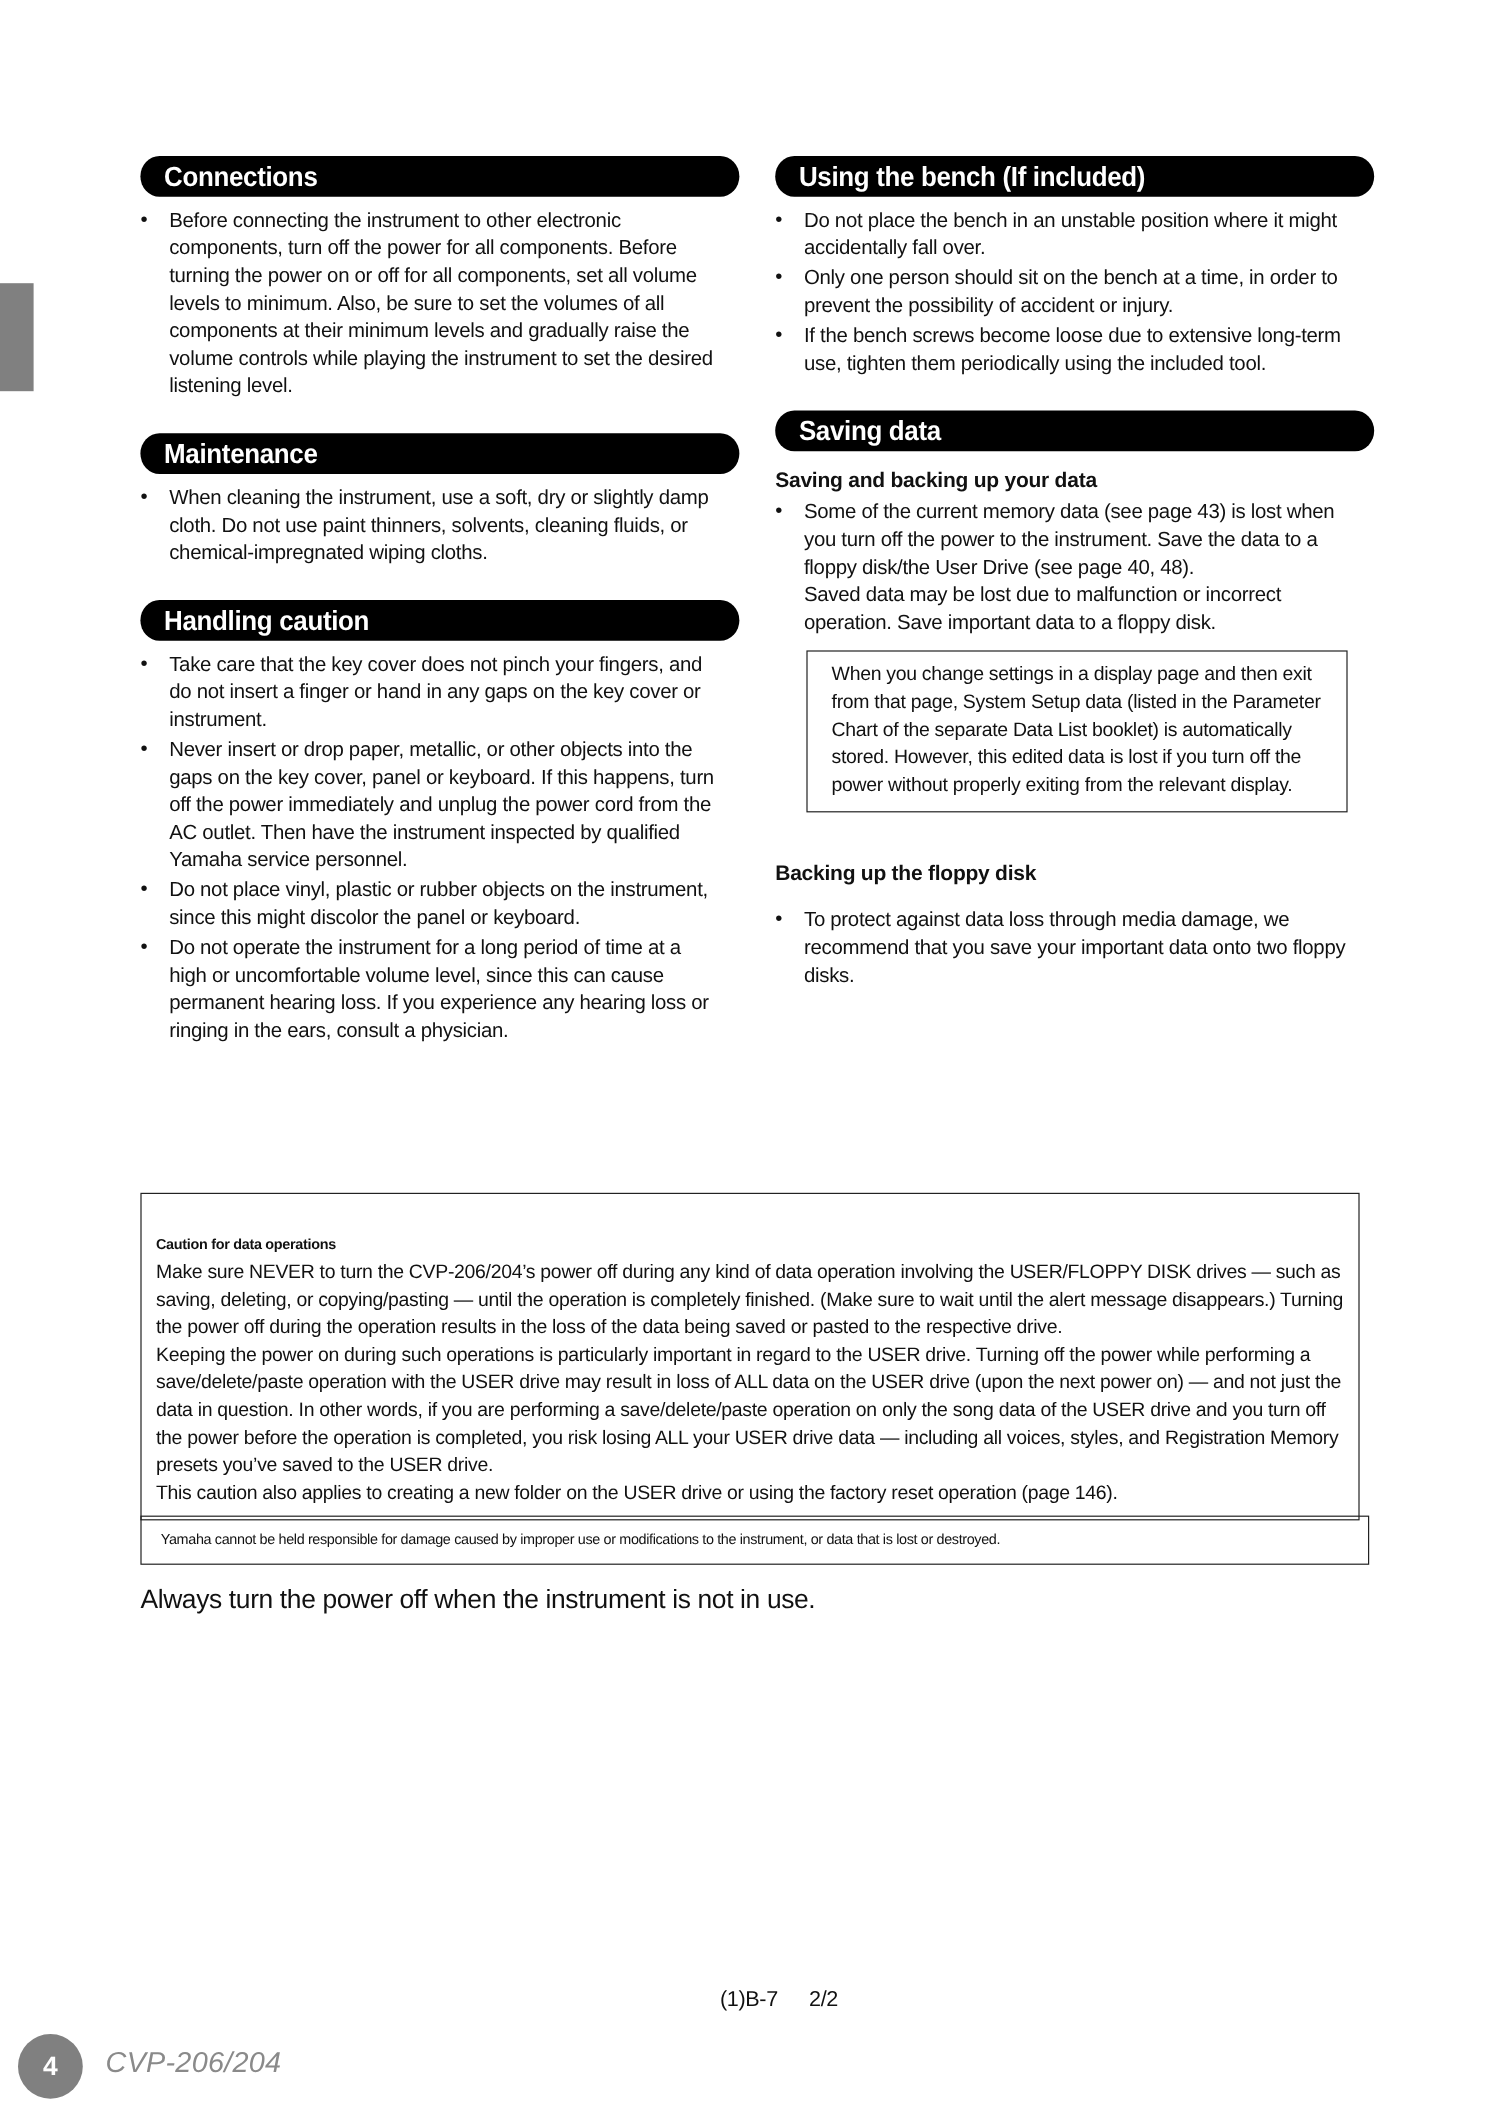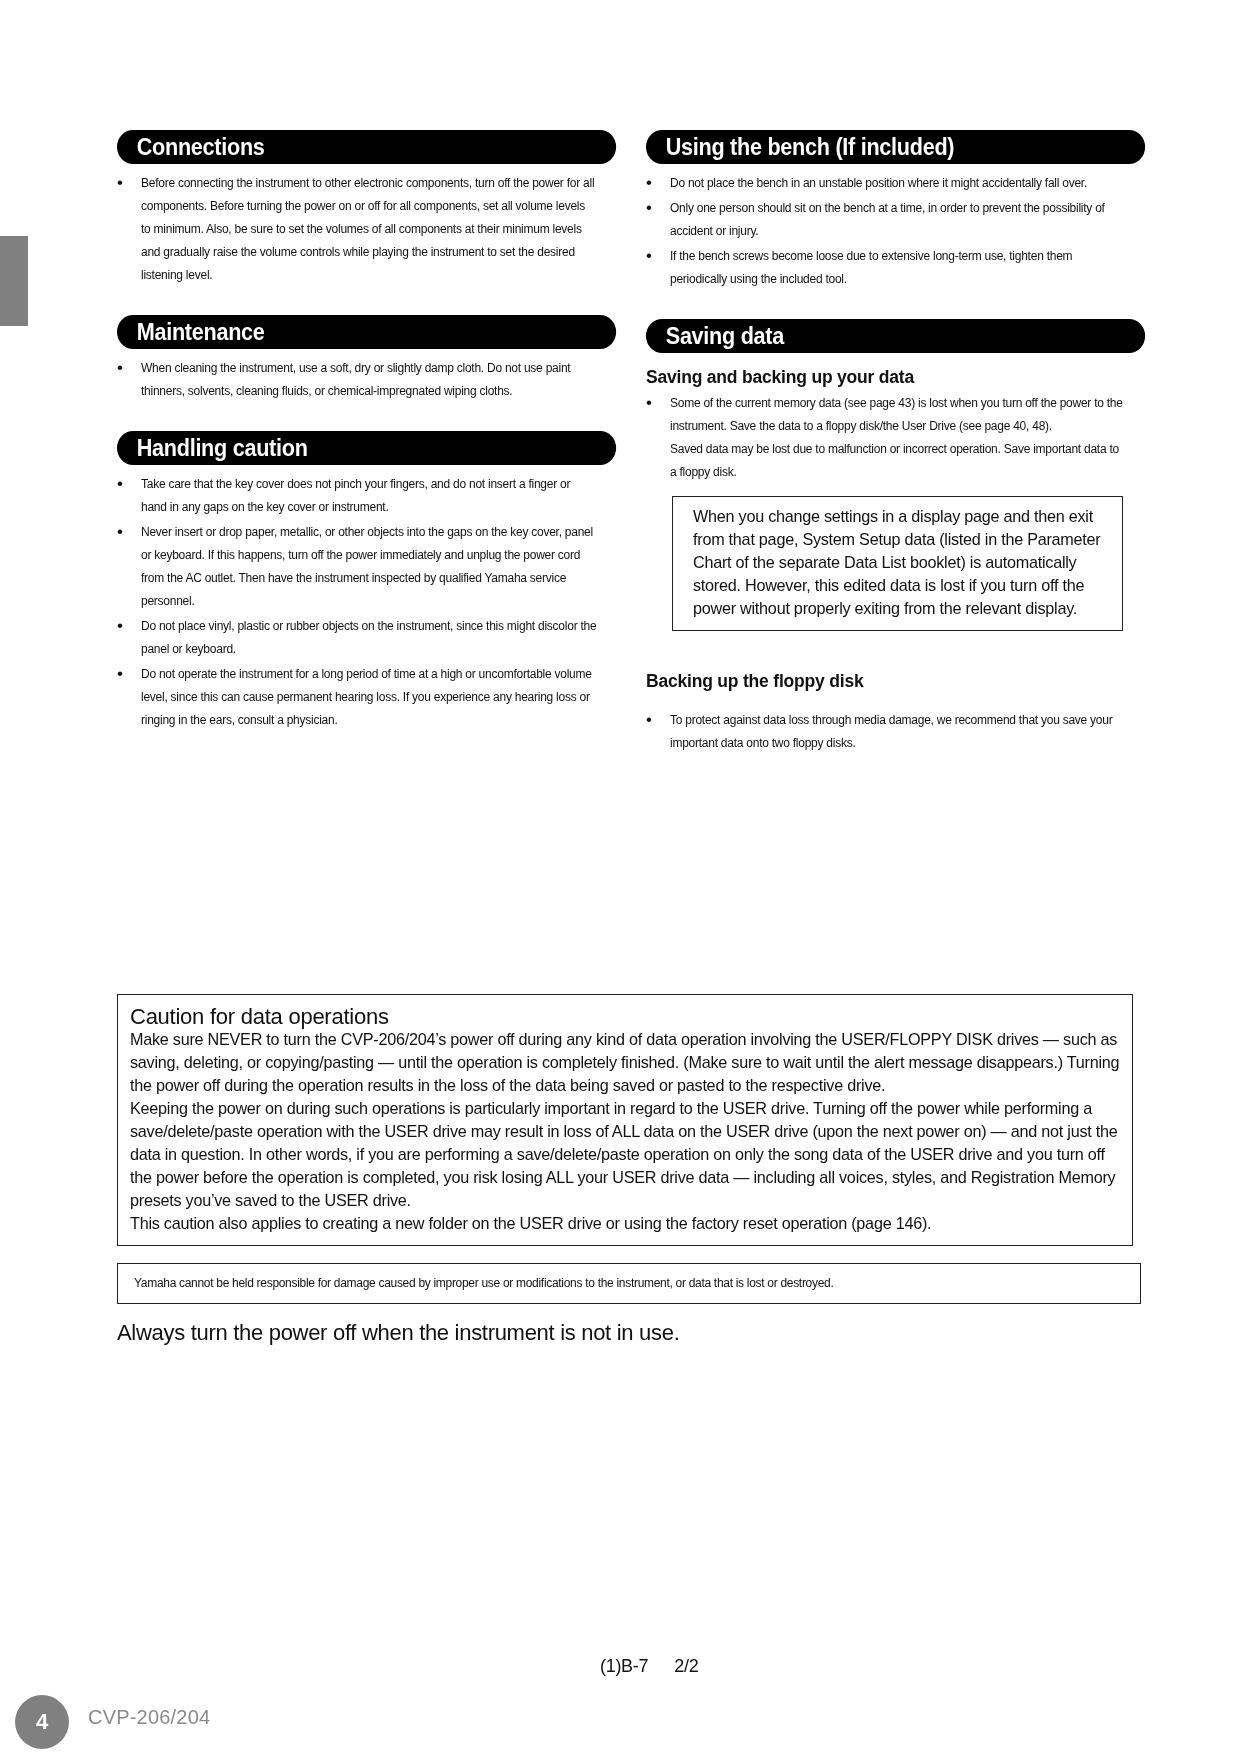--- a/index.html
+++ b/index.html
@@ -7,39 +7,39 @@
          font-family: "Liberation Sans", "DejaVu Sans", sans-serif; color: #111; }
   .side-tab { position: absolute; left: 0; top: 236px; width: 28px; height: 90px; background: #808080; }
   .col { position: absolute; top: 130px; width: 480px; }
   .col-left { left: 117px; }
   .col-right { left: 646px; }
   .banner { background: #000; color: #fff; border-radius: 18px; height: 34px; line-height: 34px;
             padding-left: 21px; font-size: 23px; font-weight: bold; letter-spacing: -0.3px;
             transform: scaleX(0.94); transform-origin: left center; width: 510px; }
   .section { margin-bottom: 28px; }
   ul.bullets { list-style: none; margin: 8px 0 0 0; padding: 0; }
-  ul.bullets li { position: relative; padding-left: 24px; font-size: 12px; line-height: 23px;
+  ul.bullets li { position: relative; padding-left: 24px; font-size: 17px; line-height: 23px;
                   letter-spacing: -0.25px; }
   ul.bullets li::before { content: "\2022"; position: absolute; left: 0; top: -1px; font-size: 17px; }
   ul.bullets li + li { margin-top: 2px; }
   .subhead { font-size: 17.5px; font-weight: bold; margin: 14px 0 0 0; letter-spacing: -0.2px; }
   .note-box { border: 1px solid #222; margin: 12px 3px 0 26px; padding: 8px 14px 10px 20px;
               font-size: 16.2px; line-height: 23px; letter-spacing: -0.25px; }
   .caution { position: absolute; left: 117px; top: 994px; width: 990px; border: 1px solid #222;
              padding: 10px 12px 10px 12px; font-size: 16.2px; line-height: 23px; letter-spacing: -0.25px; }
-  .caution-title { font-weight: normal; font-size: 22px; }
+  .caution-title { font-weight: bold; font-size: 12px; margin-top: 21px; }
   .disclaimer { position: absolute; left: 117px; top: 1263px; width: 990px; border: 1px solid #222;
                 padding: 8px 16px; font-size: 12px; line-height: 23px; letter-spacing: -0.3px; }
   .always { position: absolute; left: 117px; top: 1320px; font-size: 22px; letter-spacing: -0.3px; }
   .code { position: absolute; left: 600px; top: 1656px; font-size: 18px; letter-spacing: -0.3px; }
   .code span + span { margin-left: 26px; }
   .page-num { position: absolute; left: 15px; top: 1695px; width: 54px; height: 54px; border-radius: 50%;
               background: #808080; color: #fff; text-align: center; line-height: 54px; font-size: 22px;
               font-weight: bold; }
-  .model { position: absolute; left: 88px; top: 1706px; color: #8a8a8a; font-size: 20px;
+  .model { position: absolute; left: 88px; top: 1706px; color: #8a8a8a; font-style: italic; font-size: 24px;
            letter-spacing: 0.2px; }
 </style>
 </head>
 <body>
 
 <div class="side-tab"></div>
 
 <div class="col col-left">
   <div class="section">
     <div class="banner">Connections</div>

